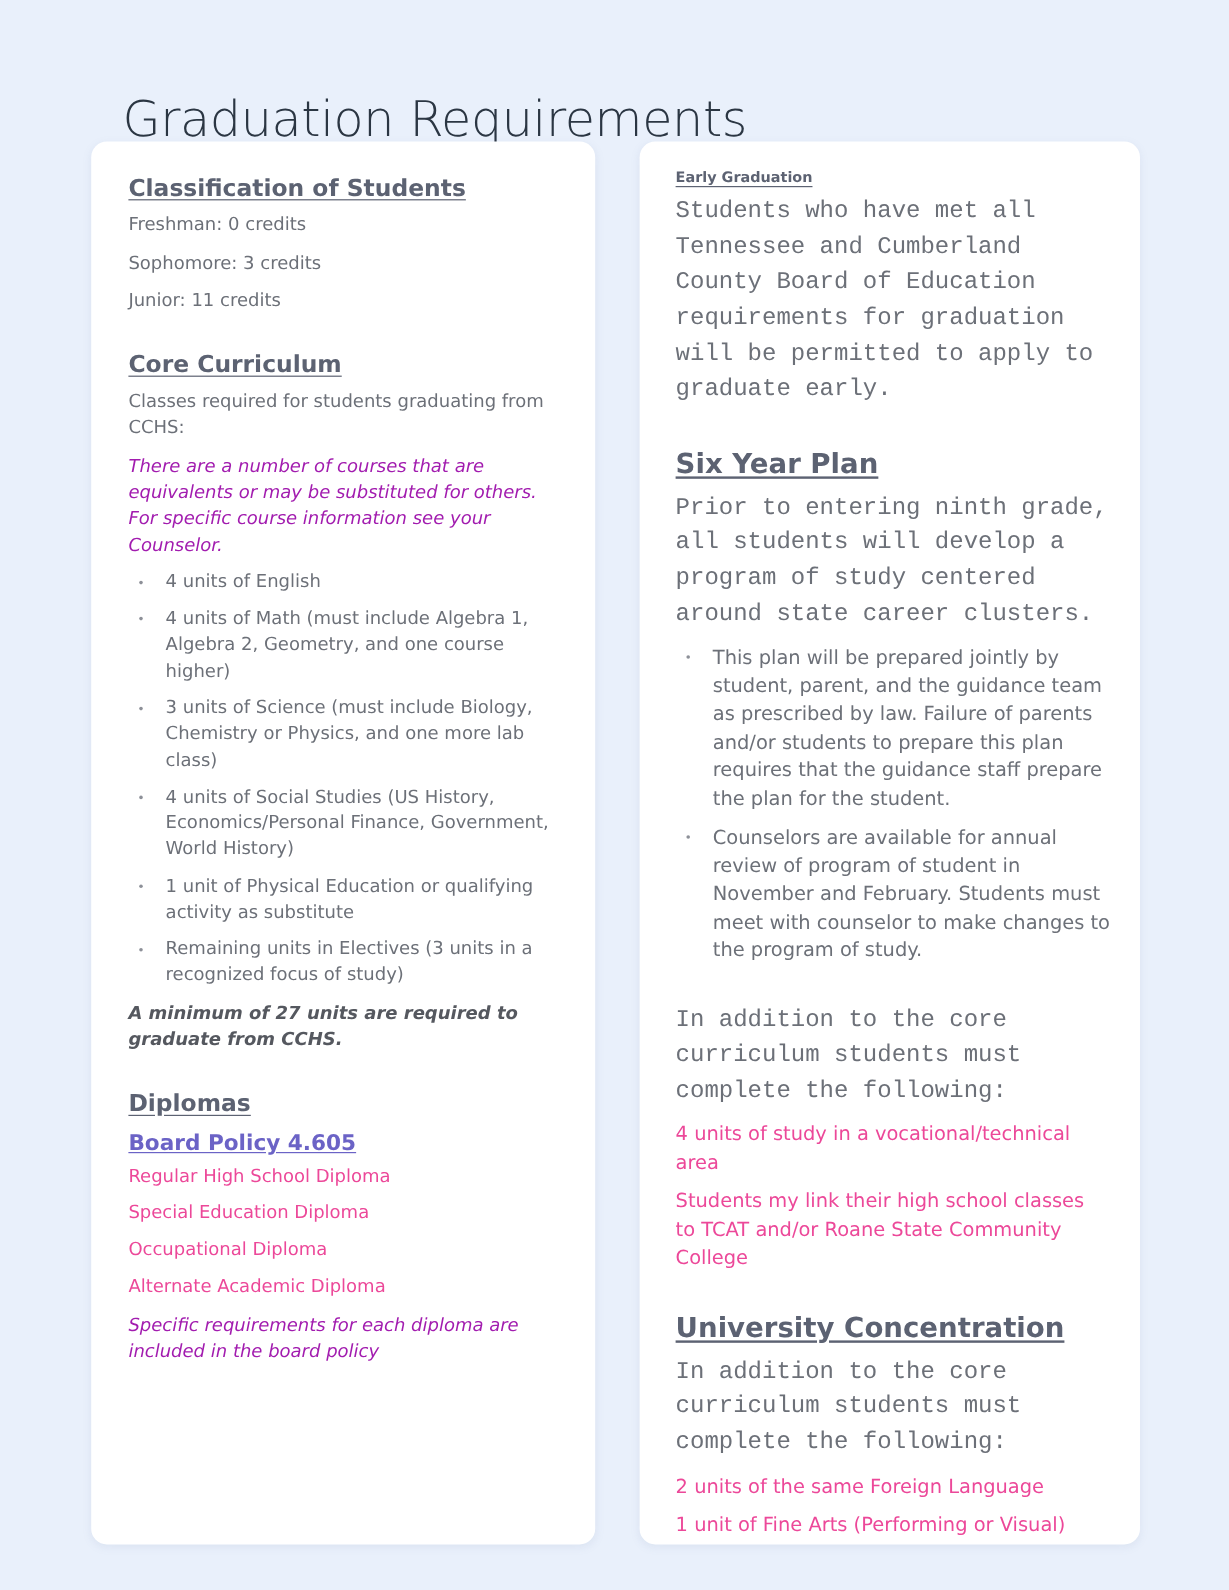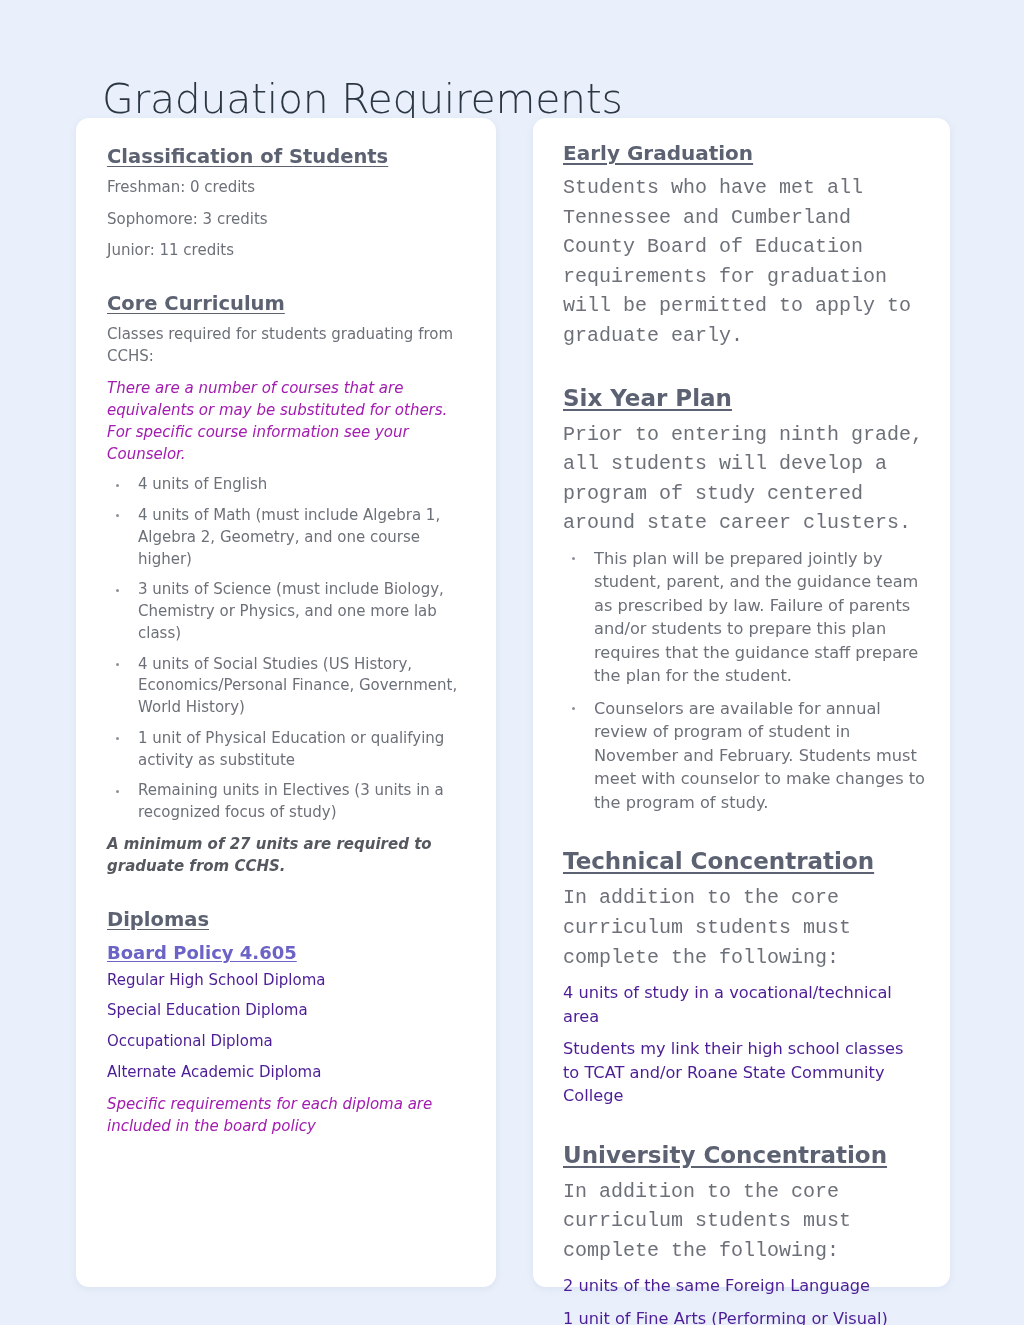--- a/index.html
+++ b/index.html
@@ -56,21 +56,21 @@
 
   h2.sec-head {
     margin: 0 0 6px 0;
     font-weight: bold;
     color: #5c6272;
     text-decoration: underline;
     text-underline-offset: 3px;
     line-height: 1.35;
   }
   .card-left h2.sec-head { font-size: 19.5px; }
-  .card-right h2.sec-head.small { font-size: 20px; }
+  .card-right h2.sec-head.small { font-size: 12px; }
   .card-right h2.sec-head.big { font-size: 23px; }
 
   .sec { margin: 0; }
   .sec + .sec { margin-top: 30px; }
   .card-right .sec + .sec { margin-top: 32px; }
 
   p.body {
     margin: 0 0 9px 0;
     color: #6c7078;
     line-height: 1.48;
@@ -119,21 +119,21 @@
     color: #6b63c6;
     font-size: 18px;
     text-decoration: underline;
     text-underline-offset: 2px;
     margin: 2px 0 7px 0;
     cursor: pointer;
     font-weight: bold;
   }
   .sec .listline {
     margin: 0 10px 9px 0;
-    color: #4c1d95;
+    color: #ec4899;
     font-size: 15px;
     line-height: 1.45;
   }
   .card-right .listline { font-size: 16.2px; }
 </style>
 </head>
 <body>
 
 <div class="page">
 
@@ -187,21 +187,20 @@
       <section class="sec">
         <h2 class="sec-head big">Six Year Plan</h2>
         <p class="body">Prior to entering ninth grade, all students will develop a program of study centered around state career clusters.</p>
         <ul class="bullets">
           <li>This plan will be prepared jointly by student, parent, and the guidance team as prescribed by law. Failure of parents and/or students to prepare this plan requires that the guidance staff prepare the plan for the student.</li>
           <li>Counselors are available for annual review of program of student in November and February. Students must meet with counselor to make changes to the program of study.</li>
         </ul>
       </section>
 
       <section class="sec">
-        <h2 class="sec-head big">Technical Concentration</h2>
         <p class="body">In addition to the core curriculum students must complete the following:</p>
         <p class="listline">4 units of study in a vocational/technical area</p>
         <p class="listline">Students my link their high school classes to TCAT and/or Roane State Community College</p>
       </section>
 
       <section class="sec">
         <h2 class="sec-head big">University Concentration</h2>
         <p class="body">In addition to the core curriculum students must complete the following:</p>
         <p class="listline">2 units of the same Foreign Language</p>
         <p class="listline">1 unit of Fine Arts (Performing or Visual)</p>

